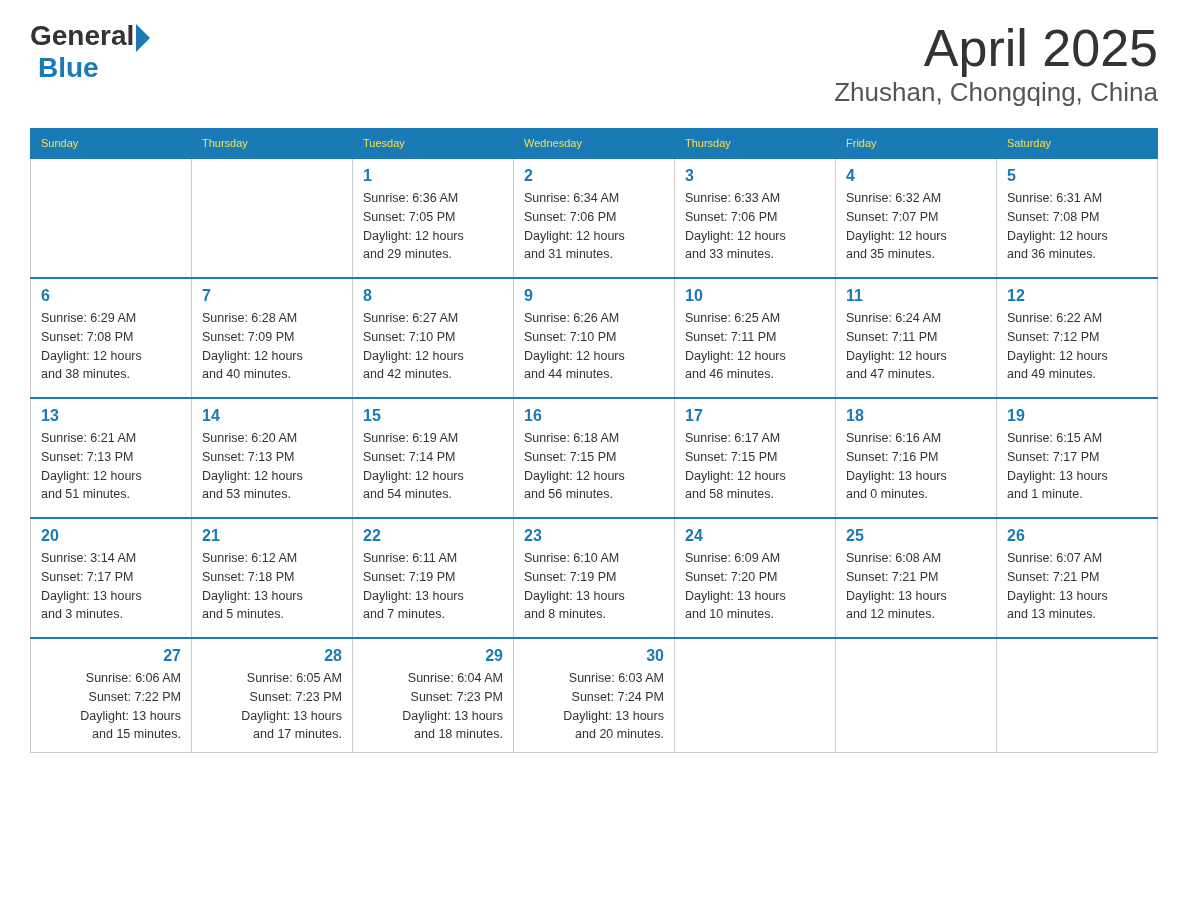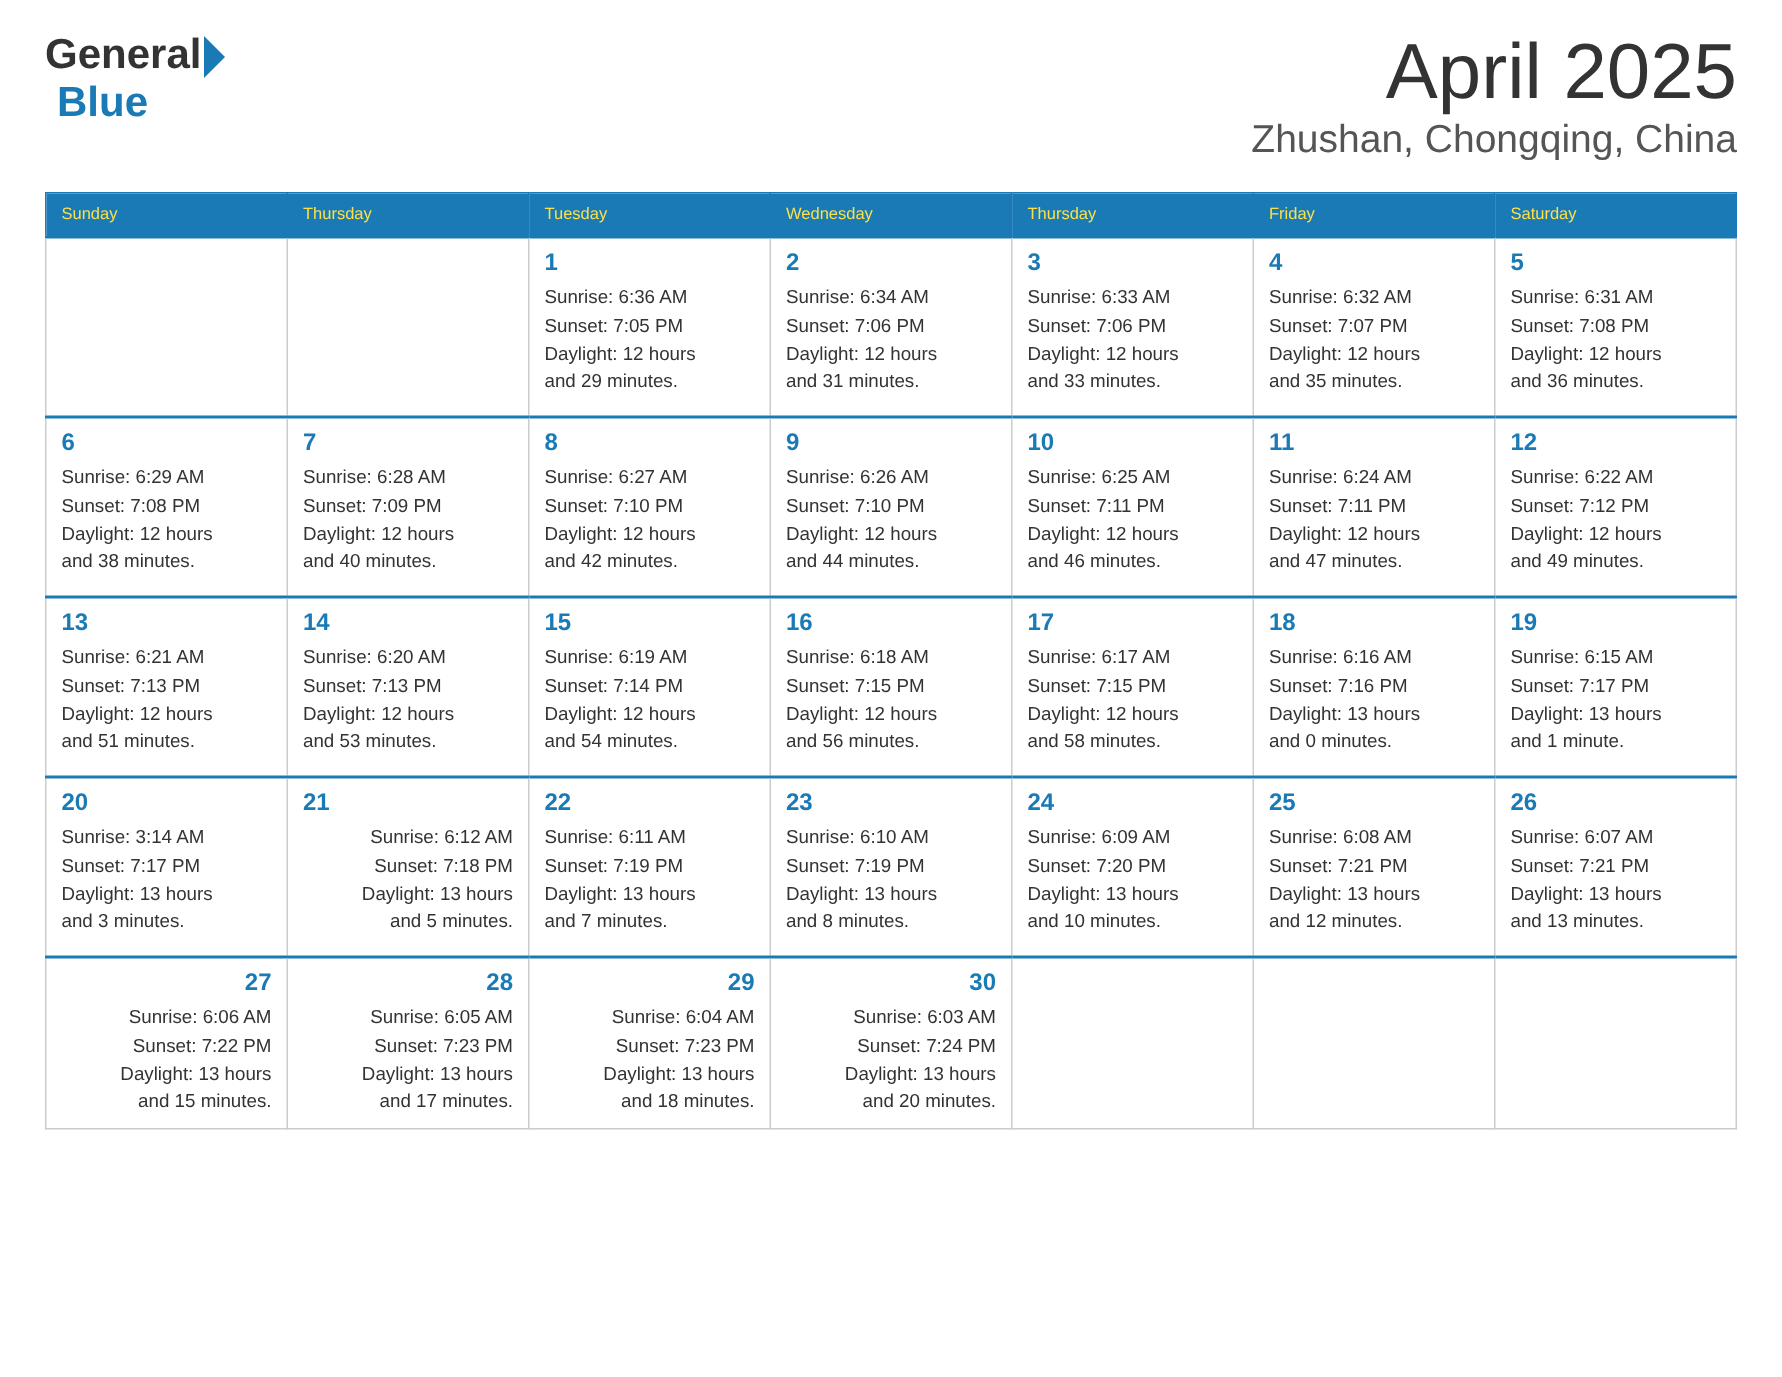--- a/index.html
+++ b/index.html
@@ -276,21 +276,21 @@
       <tr>
         <td>
           <span class="day-number">20</span>
           <div class="day-info" style="white-space: pre-line;">Sunrise: 3:14 AM
 Sunset: 7:17 PM
 Daylight: 13 hours
 and 3 minutes.</div>
         </td>
         <td>
           <span class="day-number">21</span>
-          <div class="day-info" style="white-space: pre-line; text-align: right;">Sunrise: 6:12 AM
+          <div class="day-info" style="white-space: pre-line;">Sunrise: 6:12 AM
 Sunset: 7:18 PM
 Daylight: 13 hours
 and 5 minutes.</div>
         </td>
         <td>
           <span class="day-number">22</span>
           <div class="day-info" style="white-space: pre-line;">Sunrise: 6:11 AM
 Sunset: 7:19 PM
 Daylight: 13 hours
 and 7 minutes.</div>

